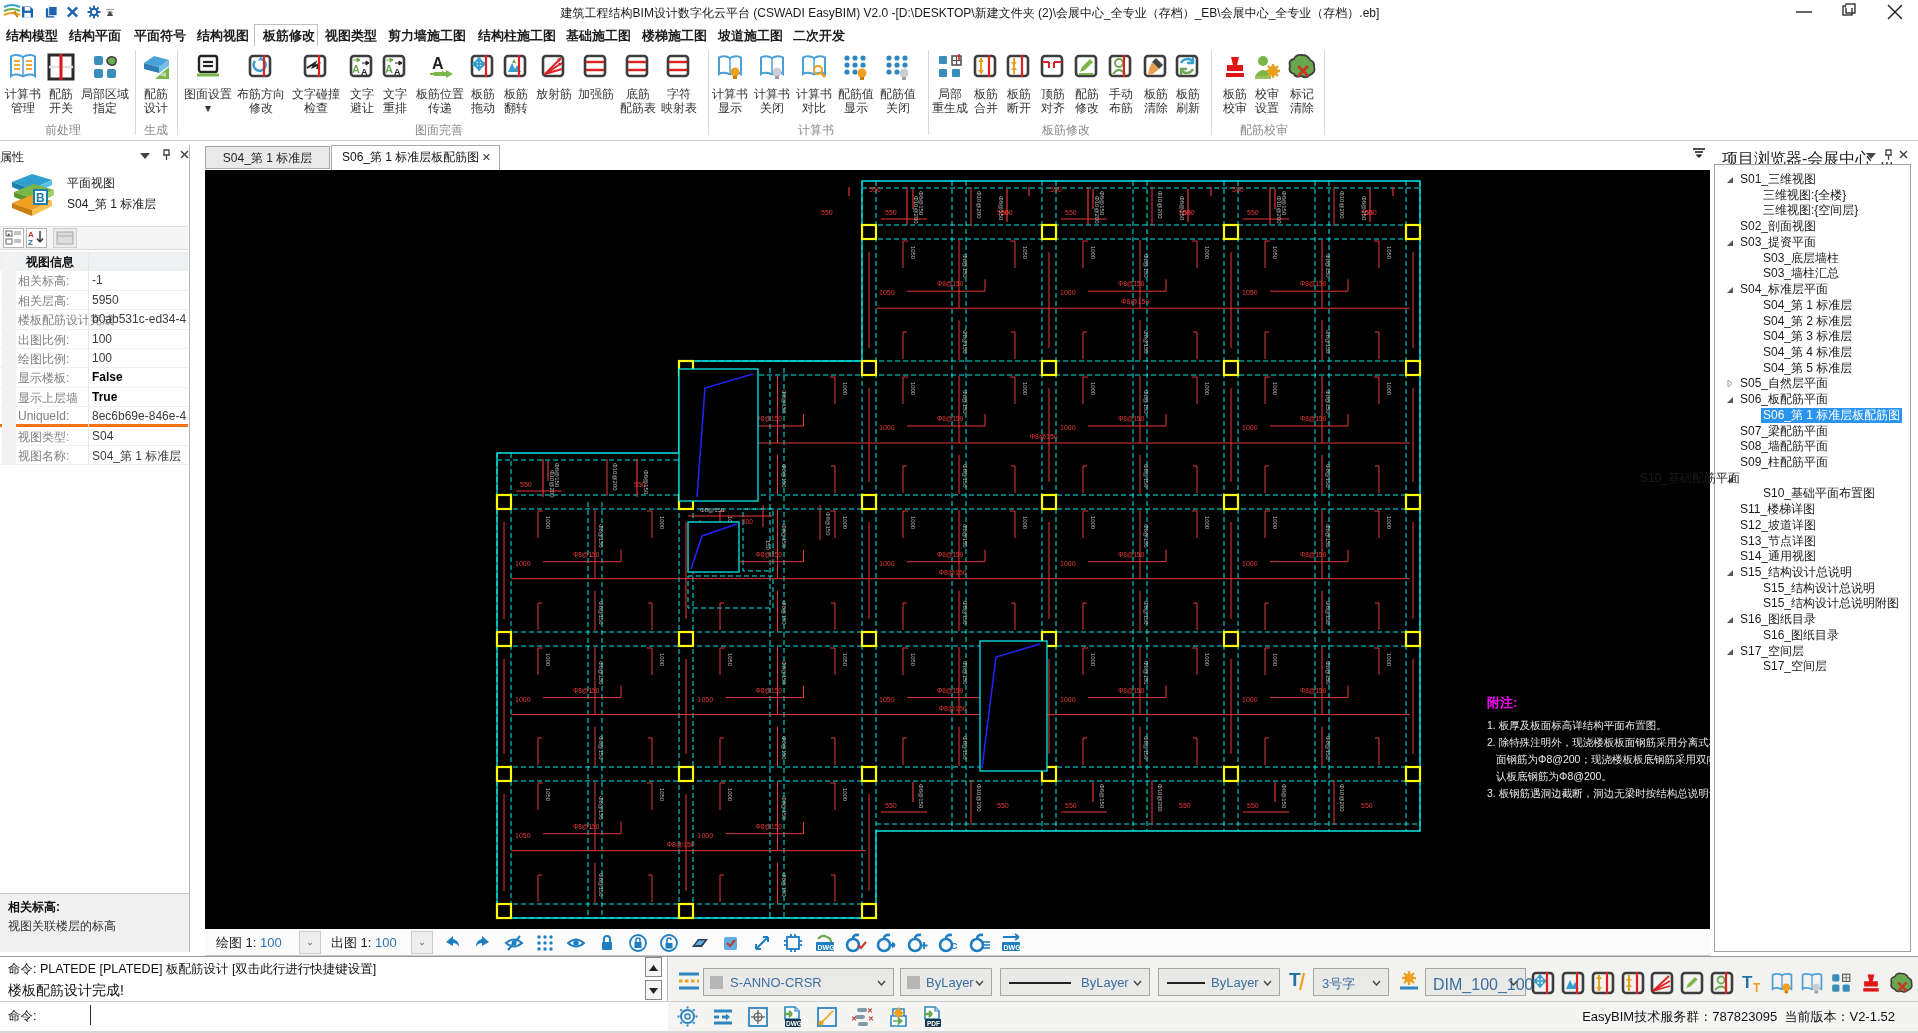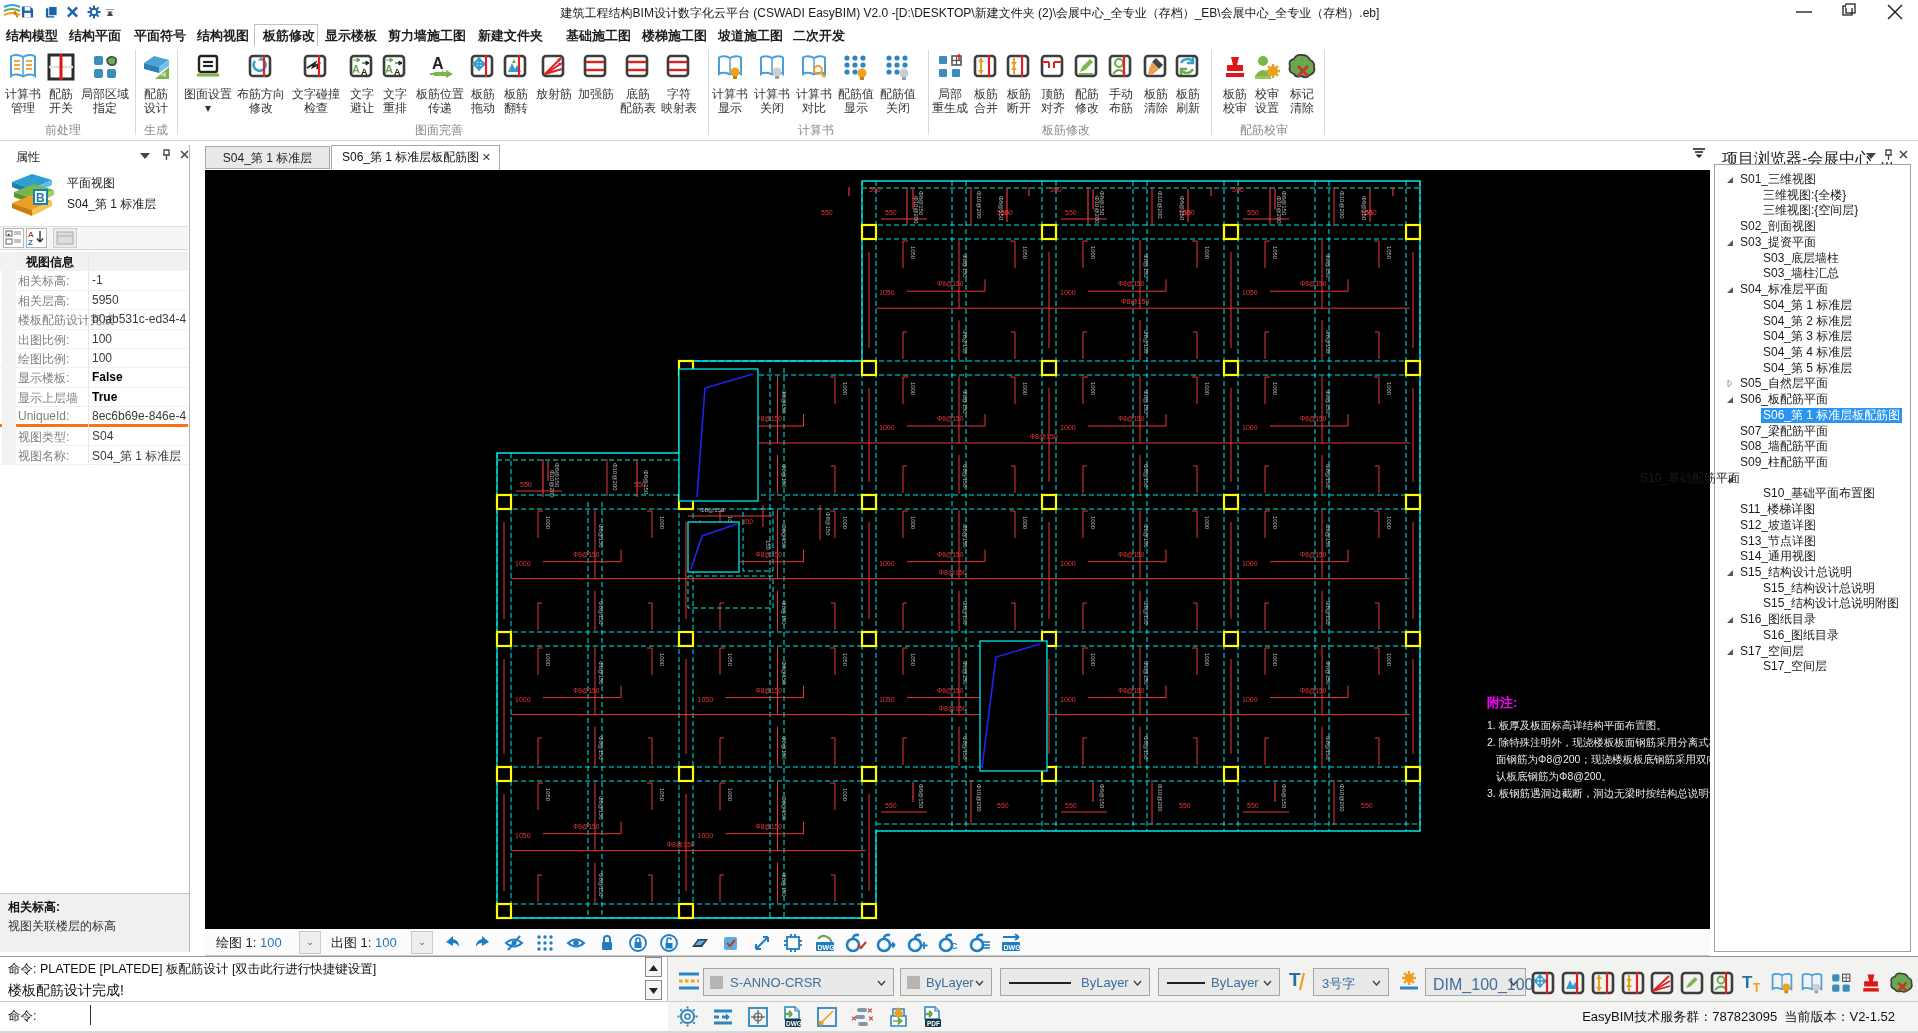--- a/index.html
+++ b/index.html
@@ -49,23 +49,23 @@
       <line x1="108" y1="2" x2="94" y2="16"></line>
     </g>
   </svg>
 <div style="position:absolute;left:0;top:24px;width:1918px;height:22px;background:#fff"></div>
 <div style="position:absolute;left:254px;top:24px;width:64px;height:23px;background:#fff;border:1px solid #c0c0c0;border-bottom:none"></div>
 <div class="mtab" style="left:6px">结构模型</div>
 <div class="mtab" style="left:69px">结构平面</div>
 <div class="mtab" style="left:134px">平面符号</div>
 <div class="mtab" style="left:197px">结构视图</div>
 <div class="mtab" style="left:263px">板筋修改</div>
-<div class="mtab" style="left:325px">显示楼板</div>
+<div class="mtab" style="left:325px">视图类型</div>
 <div class="mtab" style="left:388px">剪力墙施工图</div>
-<div class="mtab" style="left:478px">新建文件夹</div>
+<div class="mtab" style="left:478px">结构柱施工图</div>
 <div class="mtab" style="left:566px">基础施工图</div>
 <div class="mtab" style="left:642px">楼梯施工图</div>
 <div class="mtab" style="left:718px">坡道施工图</div>
 <div class="mtab" style="left:793px">二次开发</div>
 <div style="position:absolute;left:0;top:46px;width:1918px;height:95px;background:#fff;border-bottom:1px solid #d0d0d0"></div>
 <div class="sep" style="left:135px"></div>
 <div class="sep" style="left:177px"></div>
 <div class="sep" style="left:708px"></div>
 <div class="sep" style="left:928px"></div>
 <div class="sep" style="left:1211px"></div>
@@ -337,21 +337,21 @@
 <div class="ribL" style="left:1224px;top:88px">校审<br>设置</div>
 <div class="a" style="left:1287px;top:52px;width:30px;height:30px"><svg width="30" height="30" viewBox="0 0 30 30">
       <path d="M15 3 q6 0 8 5 q5 2 4 7 q2 5 -4 8 q-5 4 -8 1 q-6 2 -8 -2 q-6 -2 -4 -8 q-2 -6 4 -7 q2 -5 8 -4 Z" fill="#6aa84f" stroke="#3d3d3d" stroke-width="1.8"></path>
       <g stroke="#c0392b" stroke-width="3">
         <line x1="11" y1="14" x2="21" y2="24"></line>
         <line x1="21" y1="14" x2="11" y2="24"></line>
       </g>
     </svg></div>
 <div class="ribL" style="left:1259px;top:88px">标记<br>清除</div>
 <div style="position:absolute;left:0;top:145px;width:190px;height:807px;background:#fff;border-right:1px solid #b8b8b8"></div>
-<div style="position:absolute;left:16px;top:149px;font-size:12px;color:#222">属性</div>
+<div style="position:absolute;left:0;top:149px;font-size:12px;color:#222">属性</div>
 <svg class="a" style="left:140px;top:153px" width="10" height="6" viewBox="0 0 10 6">
     <path d="M0 0 h10 l-5 6 Z" fill="#444"></path>
   </svg>
 <svg class="a" style="left:162px;top:149px" width="9" height="12" viewBox="0 0 9 12">
     <path d="M2 1 h5 v5 h-5 Z M1 6 h7 M4.5 6 v5" stroke="#444" stroke-width="1.3" fill="none"></path>
   </svg>
 <svg class="a" style="left:180px;top:150px" width="9" height="9" viewBox="0 0 9 9">
     <g stroke="#444" stroke-width="1.5">
       <line x1="1" y1="1" x2="8" y2="8"></line>
       <line x1="8" y1="1" x2="1" y2="8"></line>

